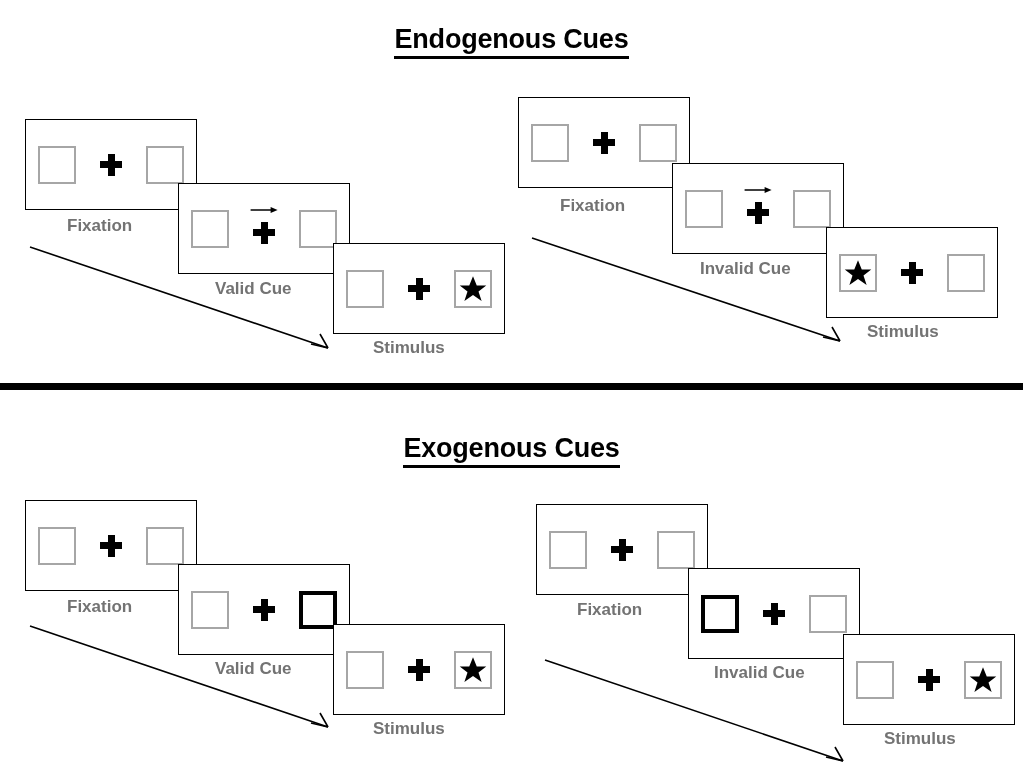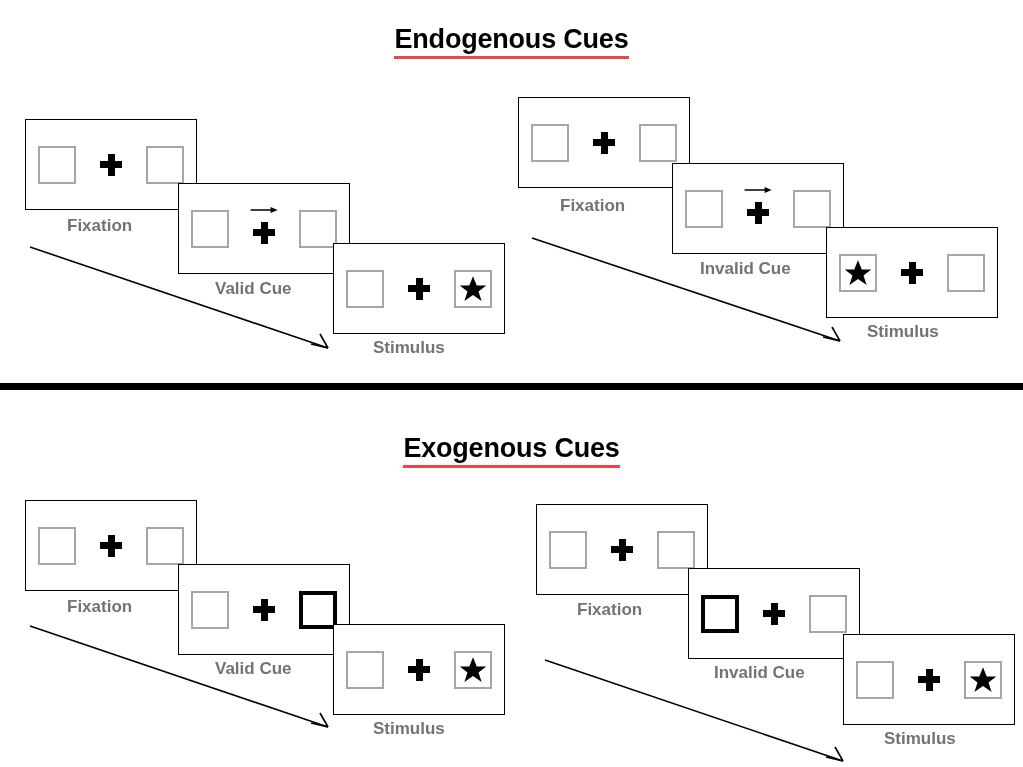--- a/index.html
+++ b/index.html
@@ -26,21 +26,21 @@
   .section-title {
     position: absolute;
     width: 1023px;
     text-align: center;
     font-size: 27px;
     font-weight: bold;
     color: #000000;
     letter-spacing: -0.2px;
   }
   .section-title span {
-    border-bottom: 3px solid #ef4444;
+    border-bottom: 3px solid #000000;
     padding-bottom: 2px;
   }
   #title-endogenous { top: 24px; }
   #title-exogenous  { top: 25px; }
 
   .divider {
     position: absolute;
     left: 0;
     top: 383px;
     width: 1023px;

